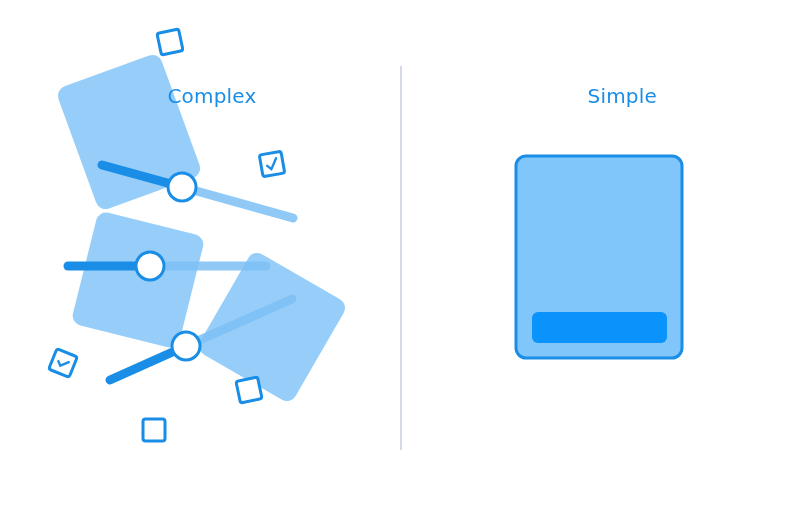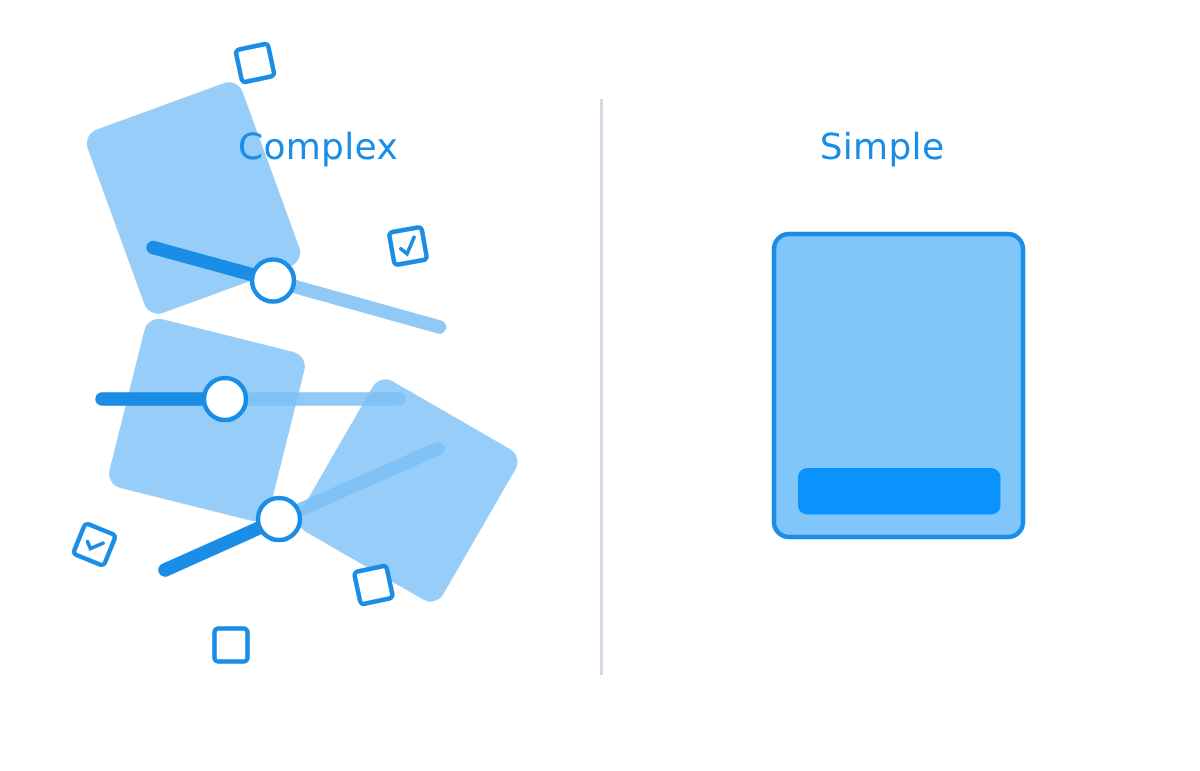--- a/index.html
+++ b/index.html
@@ -1,18 +1,18 @@
 <!DOCTYPE html>
 <html><head>
 <meta charset="utf-8">
 <style>
   html, body { margin: 0; padding: 0; background: #ffffff; }
   body { width: 800px; height: 514px; position: relative; overflow: hidden;
          font-family: "DejaVu Sans", sans-serif; }
-  .label { position: absolute; color: #1a8ee6; font-size: 24px; font-weight: 400;
+  .label { position: absolute; color: #1a8ee6; font-size: 20px; font-weight: 400;
            letter-spacing: 0.2px; text-align: center; }
   #canvas { position: absolute; left: 0; top: 0; }
   .divider { position: absolute; left: 400px; top: 66px; width: 1.5px; height: 384px;
              background: #d3dae6; }
 </style>
 </head>
 <body>
 
 <svg id="canvas" width="800" height="514" viewBox="0 0 800 514">
 
@@ -53,13 +53,13 @@
   </g>
 
   <g>
     <rect x="516" y="156" width="166" height="202" rx="10" fill="#80c6fb" stroke="#1a8ee6" stroke-width="3"></rect>
     <rect x="532" y="312" width="135" height="31" rx="6" fill="#0a94fb"></rect>
   </g>
 </svg>
 
 <div class="label" style="left:132px; top:84px; width:160px;">Complex</div>
 <div class="divider"></div>
-<div class="label" style="left:508px; top:84px; width:160px;">Simple</div>
+<div class="label" style="left:497px; top:84px; width:160px;text-align:right;">Simple</div>
 
 </body></html>

